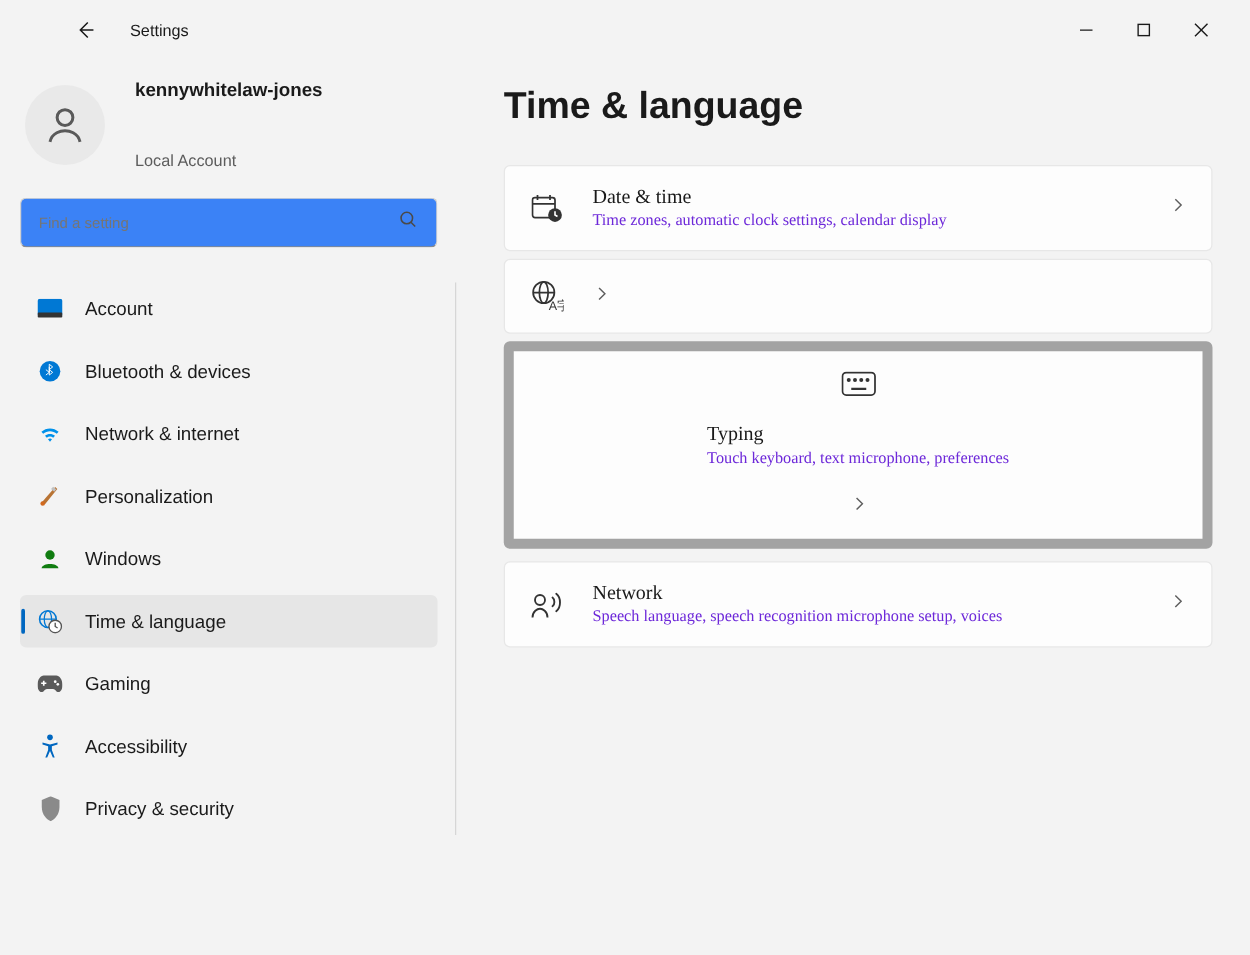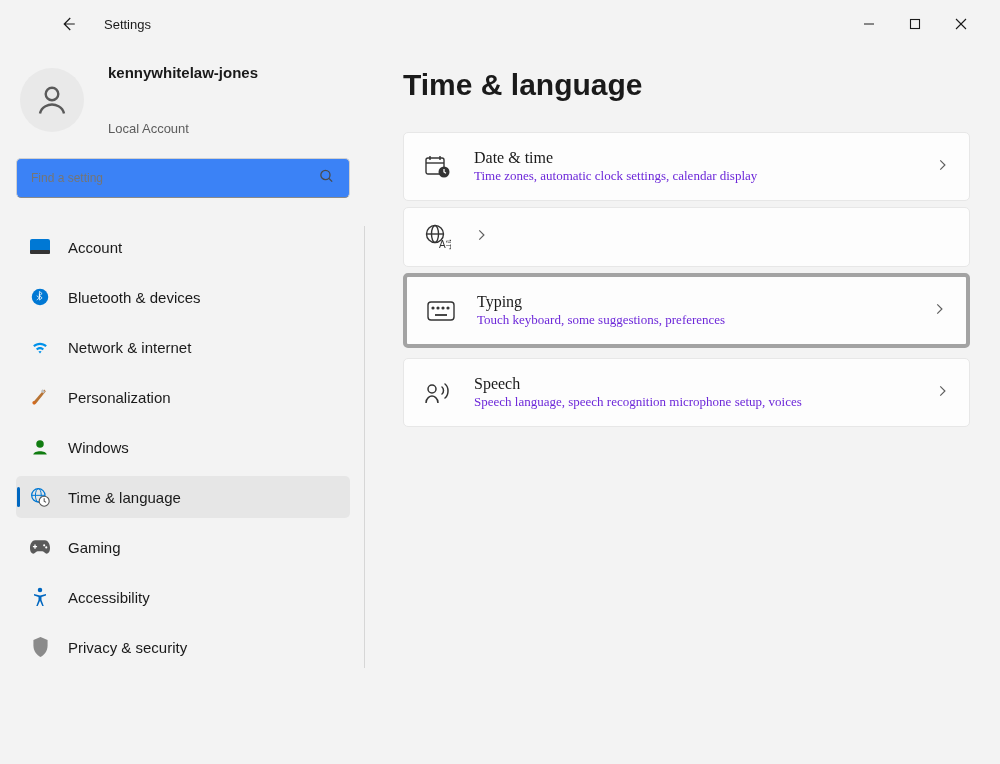--- a/index.html
+++ b/index.html
@@ -119,22 +119,23 @@
   border: 1px solid #e7e7e7;
   border-radius: 5px;
   padding: 16px 20px;
   display: flex;
   align-items: center;
   gap: 22px;
   margin-bottom: 6px;
   cursor: pointer;
 }
 .card.highlight {
-  border: 4px solid #a3a3a3;
+  border: 8px solid #a3a3a3;
   margin-bottom: 10px;
+  flex-direction: column;
 }
 .card-icon { width: 28px; display:flex; justify-content:center; }
 .card-body { flex: 1; font-family: Liberation Serif, serif; }
 .card-title { font-size: 16px; font-weight: 400; }
 .card-desc { font-size: 13px; color: #6d28d9; margin-top: 1px; }
 .chevron { color: #5e5e5e; }
 </style>
 </head>
 <body>
 
@@ -326,39 +327,39 @@
             <rect x="1" y="1" width="26" height="18" rx="3"></rect>
             <circle cx="6" cy="7" r="0.9" fill="#333"></circle>
             <circle cx="11" cy="7" r="0.9" fill="#333"></circle>
             <circle cx="16" cy="7" r="0.9" fill="#333"></circle>
             <circle cx="21" cy="7" r="0.9" fill="#333"></circle>
             <line x1="8" y1="14" x2="20" y2="14" stroke-width="1.8"></line>
           </svg>
       </div>
       <div class="card-body">
         <div class="card-title">Typing</div>
-        <div class="card-desc">Touch keyboard, some suggestions, preferences</div>
+        <div class="card-desc">Touch keyboard, text microphone, preferences</div>
       </div>
       <span class="chevron">
         <svg width="14" height="14" viewBox="0 0 24 24" fill="none" stroke="currentColor" stroke-width="2">
             <path d="M9 4l8 8-8 8"></path>
           </svg>
       </span>
     </div>
 
     <div class="card">
       <div class="card-icon">
         <svg width="28" height="22" viewBox="0 0 28 22" fill="none" stroke="#333" stroke-width="1.5">
             <circle cx="8" cy="7" r="4"></circle>
             <path d="M2 21c0-5 4-7 6-7s6 2 6 7"></path>
             <path d="M18 5c2 1.5 2 5.5 0 7M21 2c4 3 4 11 0 14" stroke-linecap="round"></path>
           </svg>
       </div>
       <div class="card-body">
-        <div class="card-title">Speech</div>
+        <div class="card-title">Network</div>
         <div class="card-desc">Speech language, speech recognition microphone setup, voices</div>
       </div>
       <span class="chevron">
         <svg width="14" height="14" viewBox="0 0 24 24" fill="none" stroke="currentColor" stroke-width="2">
             <path d="M9 4l8 8-8 8"></path>
           </svg>
       </span>
     </div>
   </main>
 </div>

